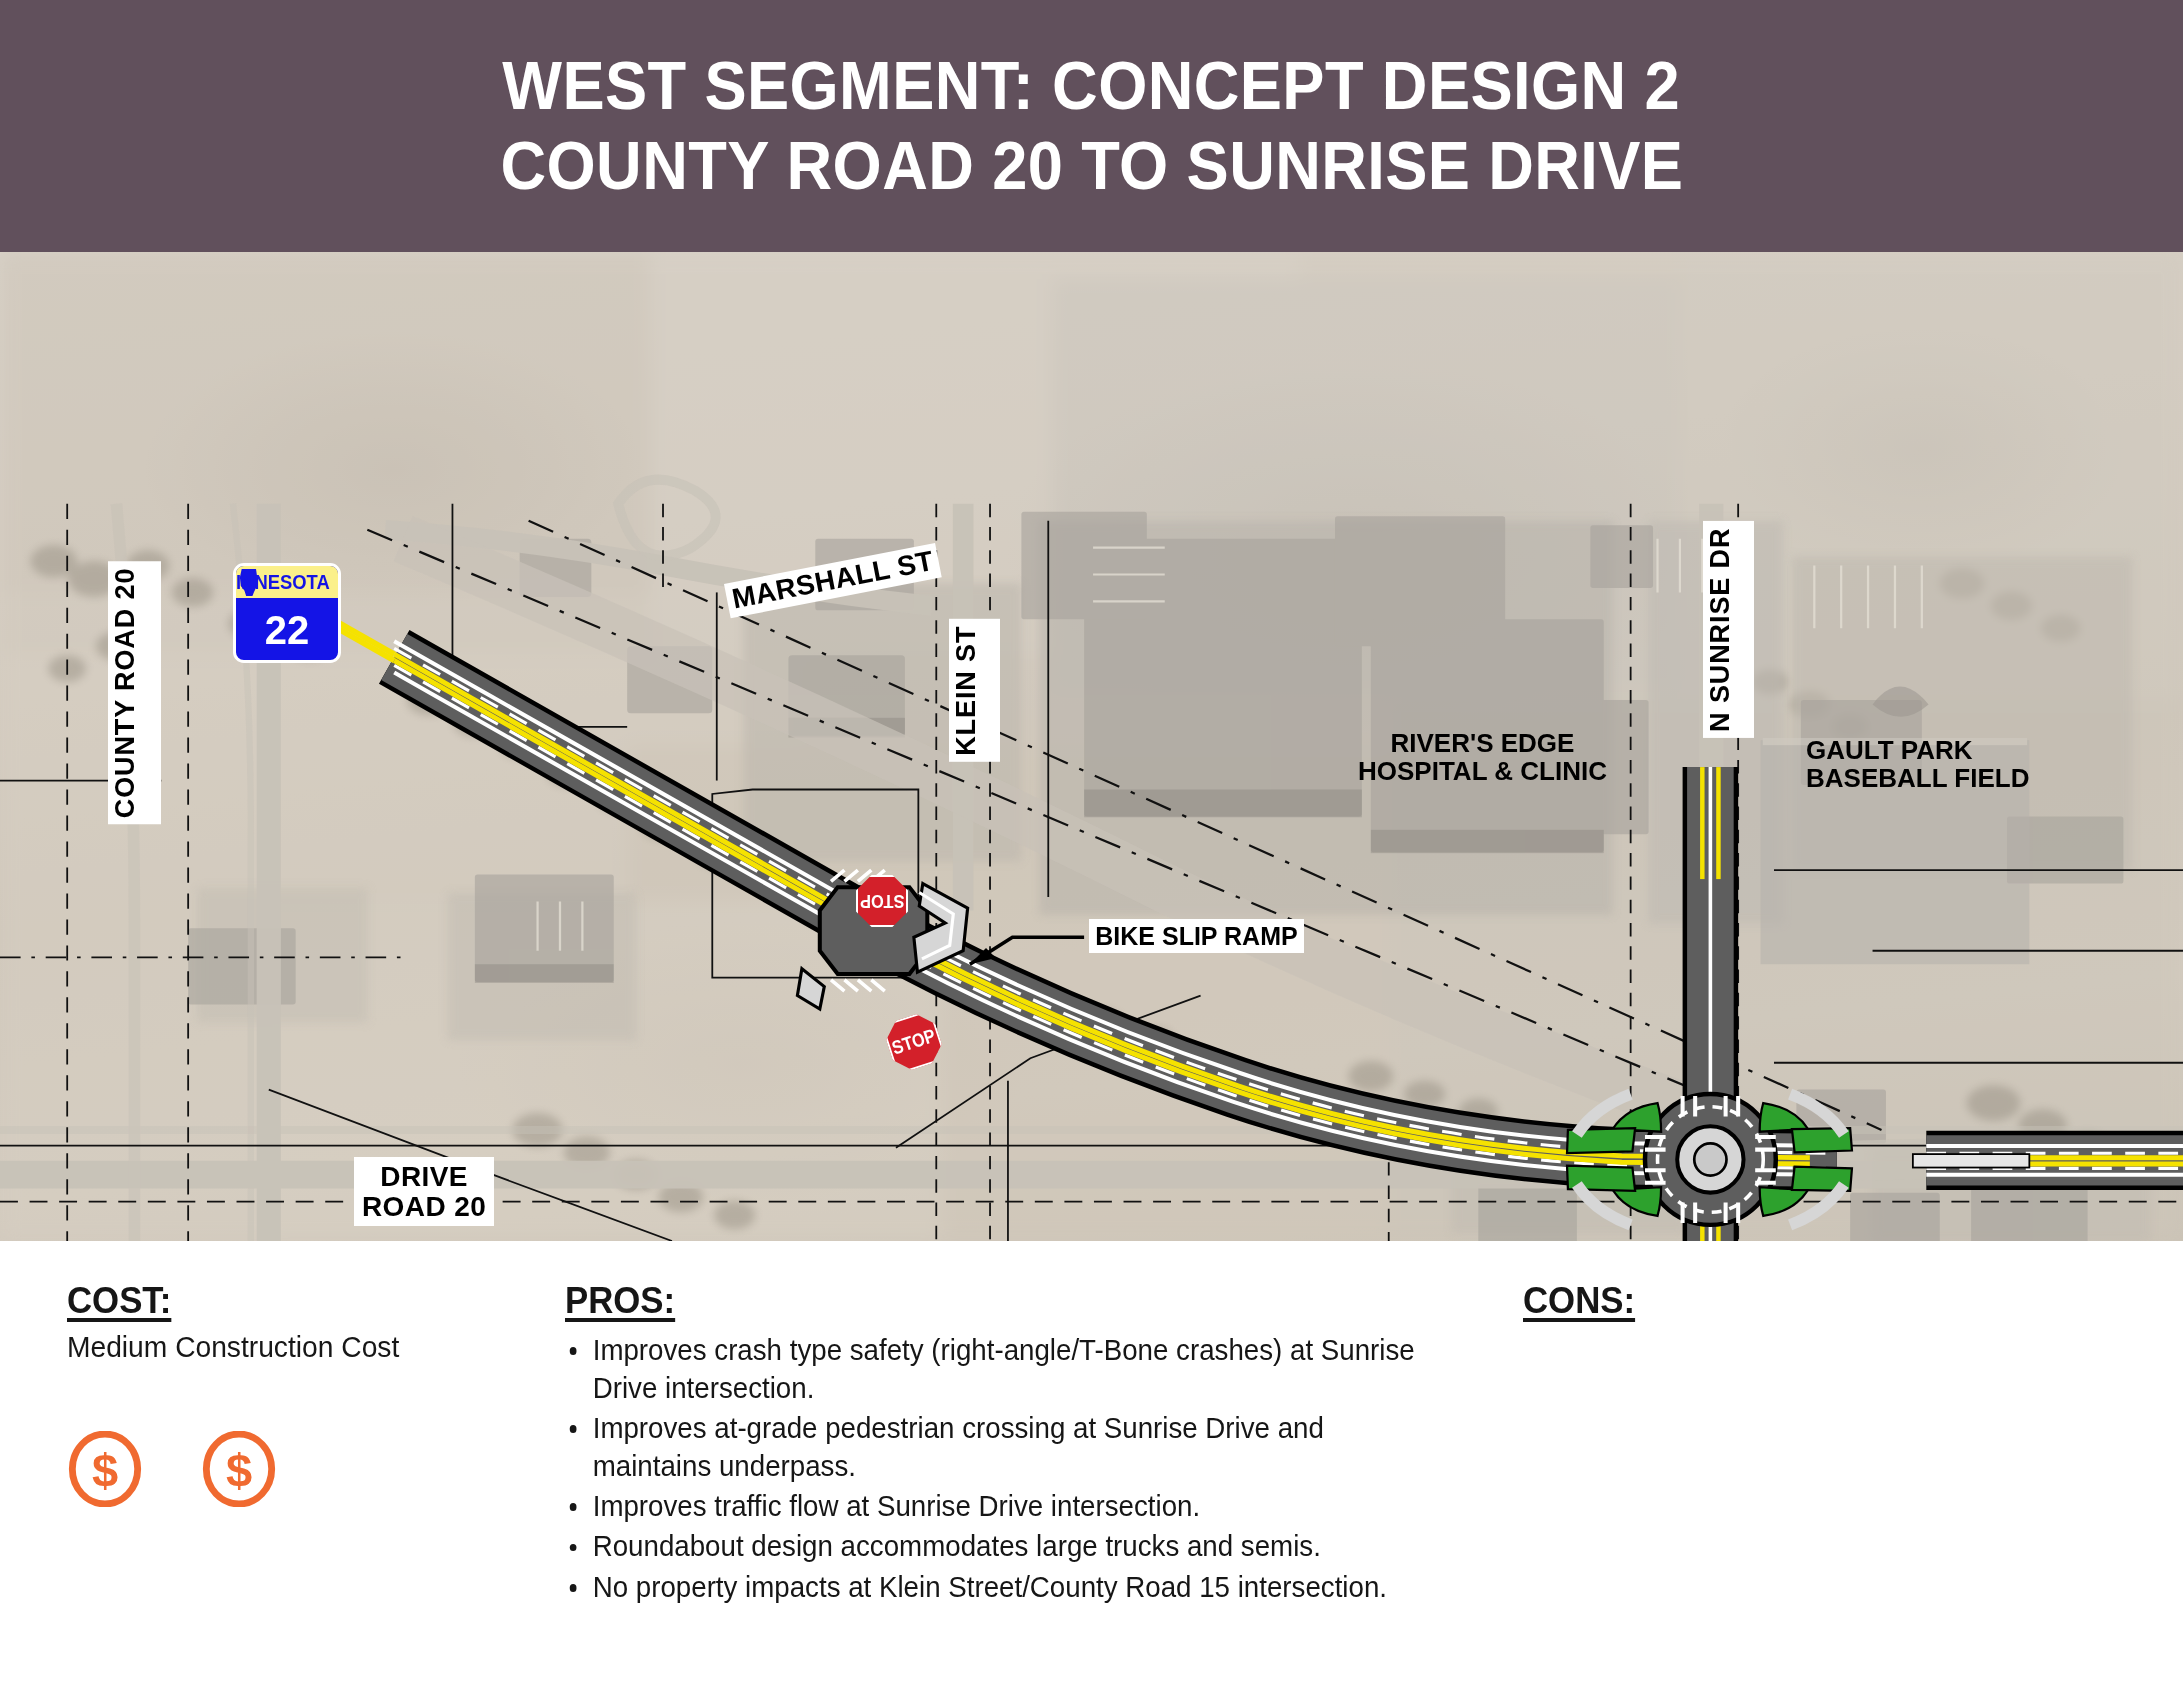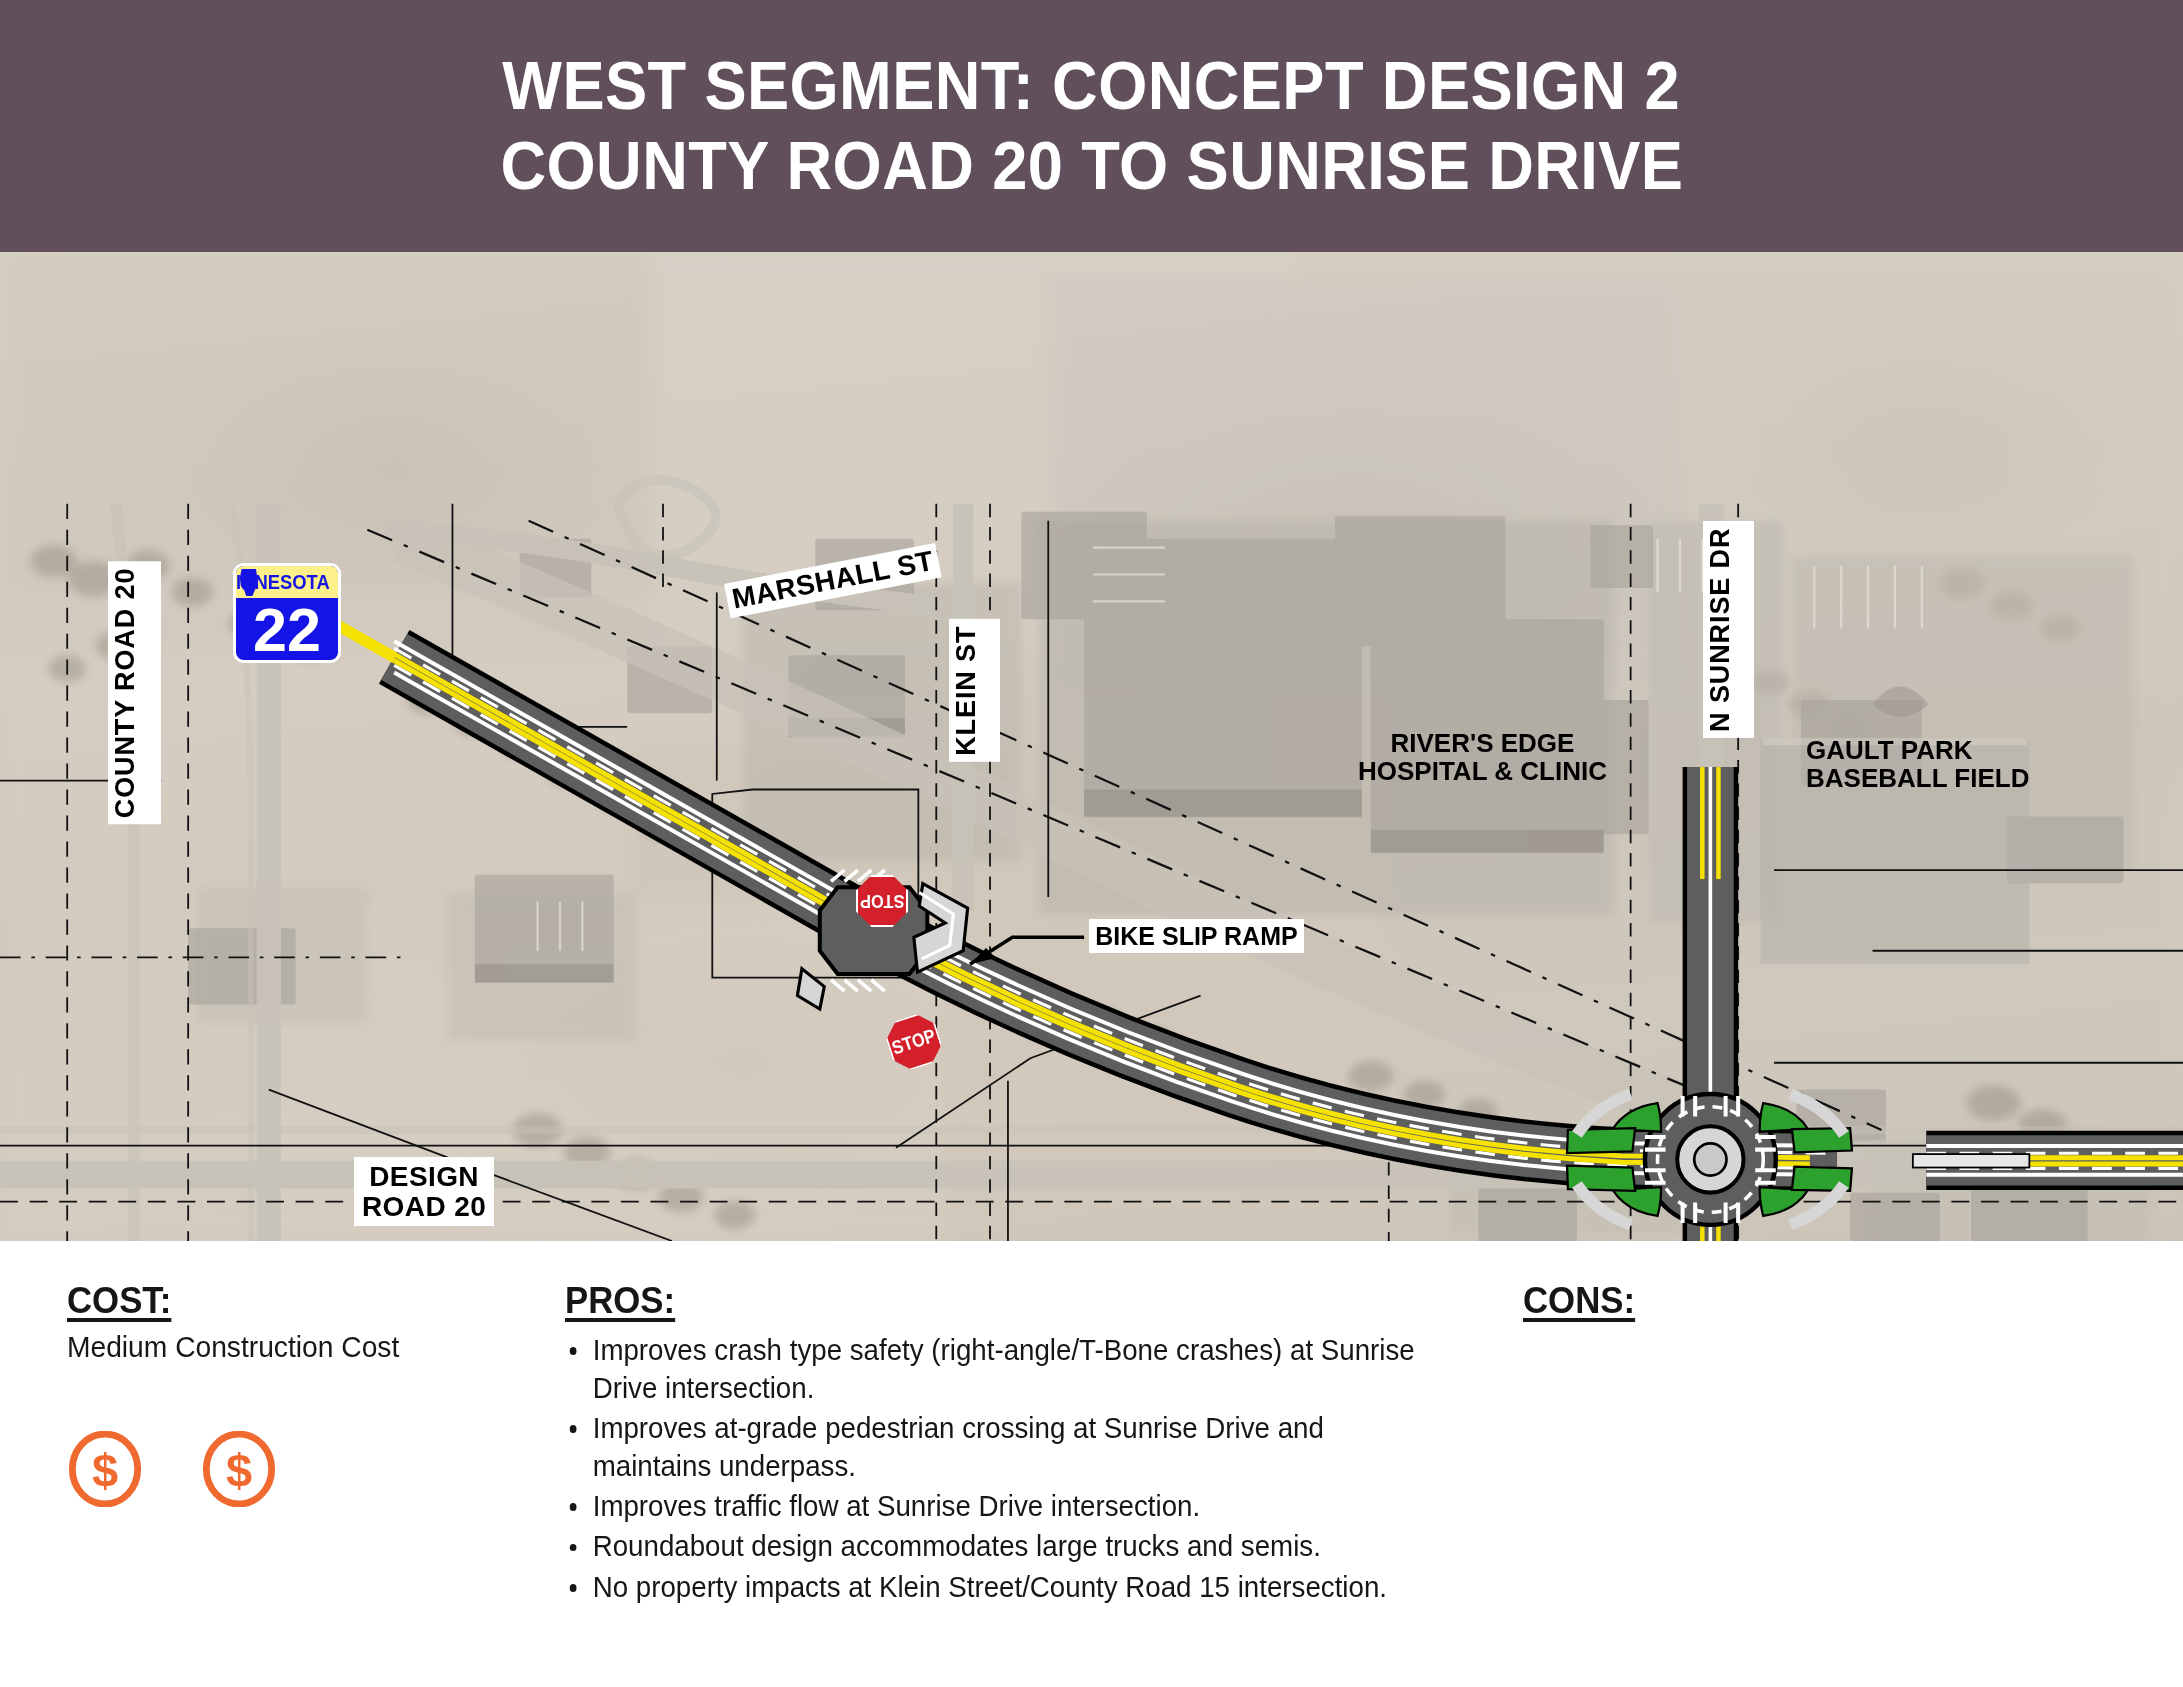--- a/index.html
+++ b/index.html
@@ -75,21 +75,21 @@
   #shield .band .mn-outline{
     position:absolute;left:2.7px;top:1.8px;width:20.6px;height:29px;
   }
   #shield .band .mn-word{
     color:#1414e6;font-weight:bold;font-size:20px;letter-spacing:0px;
     transform:scaleX(0.92);margin-right:3.6px;
   }
   #shield .num{
     position:absolute;left:0;top:31px;width:100%;height:66px;
     display:flex;align-items:center;justify-content:center;
-    color:#ffffff;font-weight:bold;font-size:61px;line-height:1;text-align:center;
+    color:#ffffff;font-weight:bold;font-size:40px;line-height:1;text-align:center;
   }
 
   
   .stopsign{
     position:absolute;width:52px;height:52px;
     background:#d3202a;
     clip-path:polygon(30% 0%,70% 0%,100% 30%,100% 70%,70% 100%,30% 100%,0% 70%,0% 30%);
     display:flex;align-items:center;justify-content:center;
     border:2.2px solid #ffffff;box-sizing:border-box;
   }
@@ -437,21 +437,21 @@
 
   <div class="mlabel" style="left:949px;top:367px;width:51px;font-size:27px;writing-mode:vertical-rl;transform:rotate(180deg);padding:6.3px 2.7px;letter-spacing:0.9px;">
     <span>KLEIN ST</span>
   </div>
 
   <div class="mlabel" style="left:1703px;top:269px;width:51px;font-size:27px;writing-mode:vertical-rl;transform:rotate(180deg);padding:6.3px 2.7px;letter-spacing:0.9px;">
     <span>N SUNRISE DR</span>
   </div>
 
   <div class="mlabel" style="left:354px;top:905px;font-size:28px;padding:4.5px 8px;letter-spacing:0.4px;">
-    <div>DESIGN</div>
+    <div>DRIVE</div>
     <div>ROAD 20</div>
   </div>
 
 
   <div class="mlabel nobox" style="left:1358px;top:477px;font-size:26px;color:#000;text-align:center;">
     <div>RIVER'S EDGE</div>
     <div>HOSPITAL &amp; CLINIC</div>
   </div>
 
   <div class="mlabel nobox" style="left:1806px;top:484px;font-size:26px;color:#000;text-align:left;">

